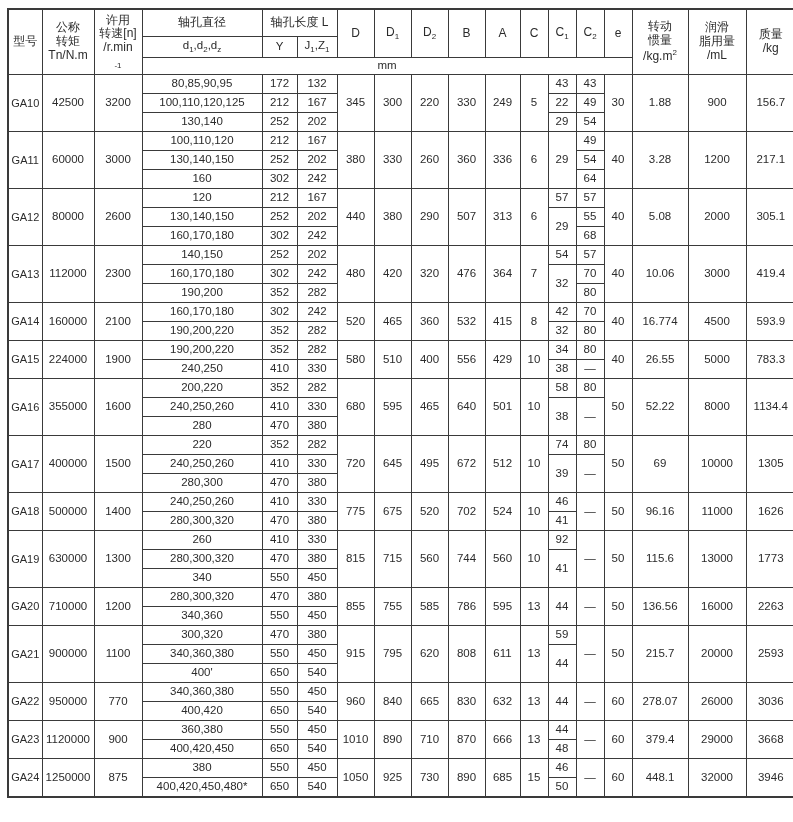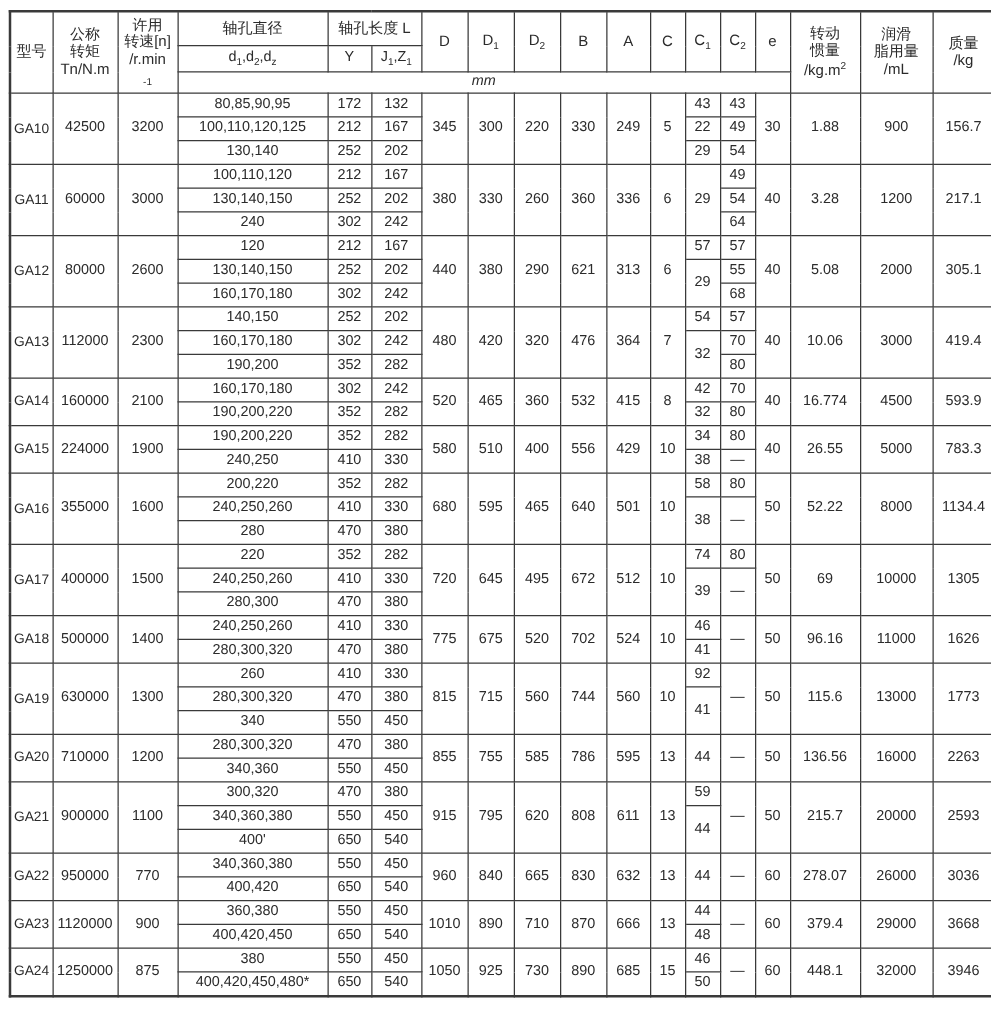--- a/index.html
+++ b/index.html
@@ -20,21 +20,21 @@
     border:1px solid #3a3a3a;
     text-align:center;
     vertical-align:middle;
     padding:0 1px;
     font-weight:normal;
     overflow:hidden;
     white-space:nowrap;
   }
   thead th{font-size:12px;line-height:1.15;}
   thead tr.sub th{font-size:11.5px;height:20px;}
-  thead tr.unit th{font-size:11.5px;height:16px;font-style:italic;}
+  thead tr.unit th{font-size:11.5px;height:16px;}
   thead tr.top th{height:26px;}
   tbody td{font-size:11.5px;height:18px;line-height:1.0;}
   sub{font-size:8px;}
   sup{font-size:8px;}
   td.model{font-size:11px;}
 </style>
 </head>
 <body>
 
 <div class="page">
@@ -143,36 +143,36 @@
           <td rowspan="3">1200</td>
           <td rowspan="3">217.1</td>
         </tr>
         <tr>
           <td>130,140,150</td>
           <td>252</td>
           <td>202</td>
           <td>54</td>
         </tr>
         <tr>
-          <td>240</td>
+          <td>160</td>
           <td>302</td>
           <td>242</td>
           <td>64</td>
         </tr>
         <tr>
           <td rowspan="3" class="model">GA12</td>
           <td rowspan="3">80000</td>
           <td rowspan="3">2600</td>
           <td>120</td>
           <td>212</td>
           <td>167</td>
           <td rowspan="3">440</td>
           <td rowspan="3">380</td>
           <td rowspan="3">290</td>
-          <td rowspan="3">621</td>
+          <td rowspan="3">507</td>
           <td rowspan="3">313</td>
           <td rowspan="3">6</td>
           <td>57</td>
           <td>57</td>
           <td rowspan="3">40</td>
           <td rowspan="3">5.08</td>
           <td rowspan="3">2000</td>
           <td rowspan="3">305.1</td>
         </tr>
         <tr>

